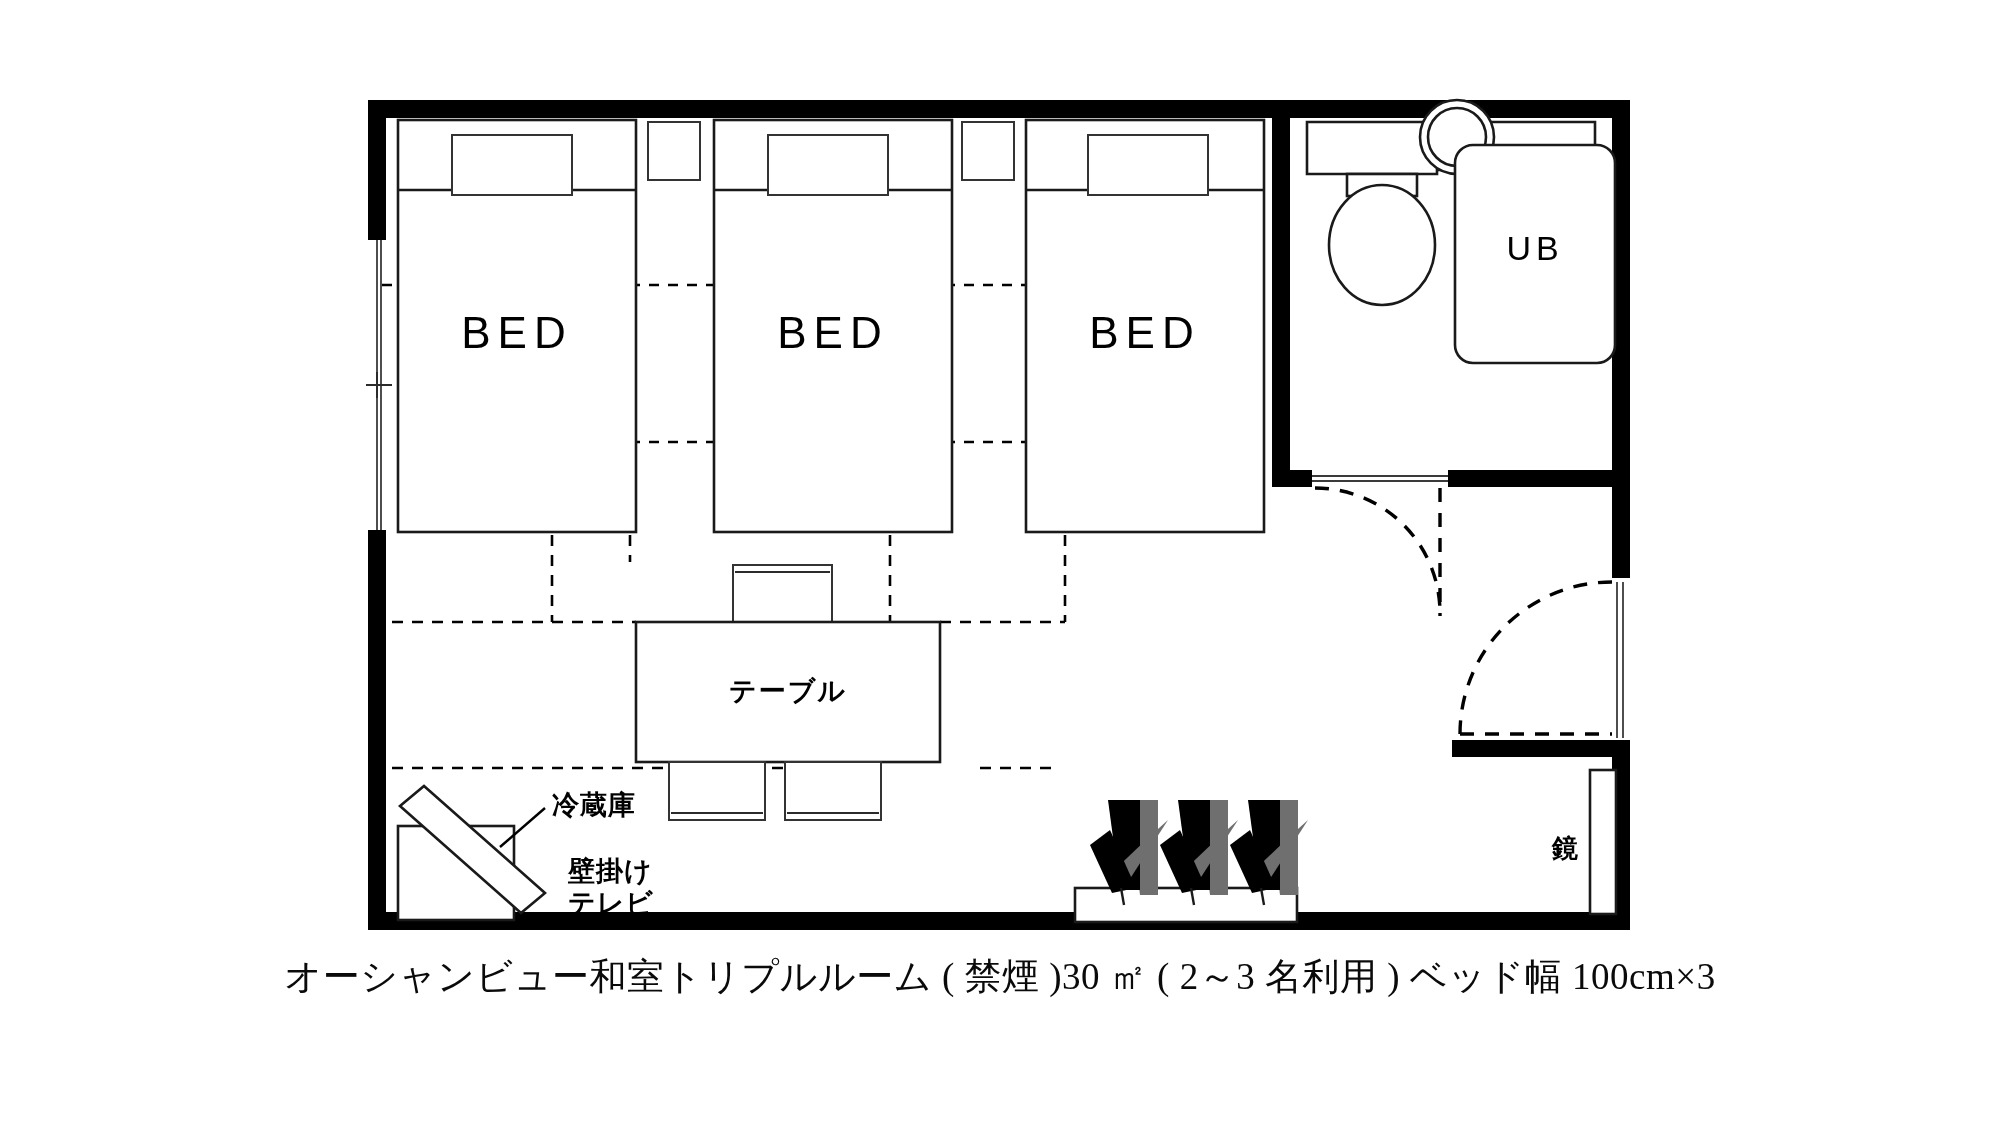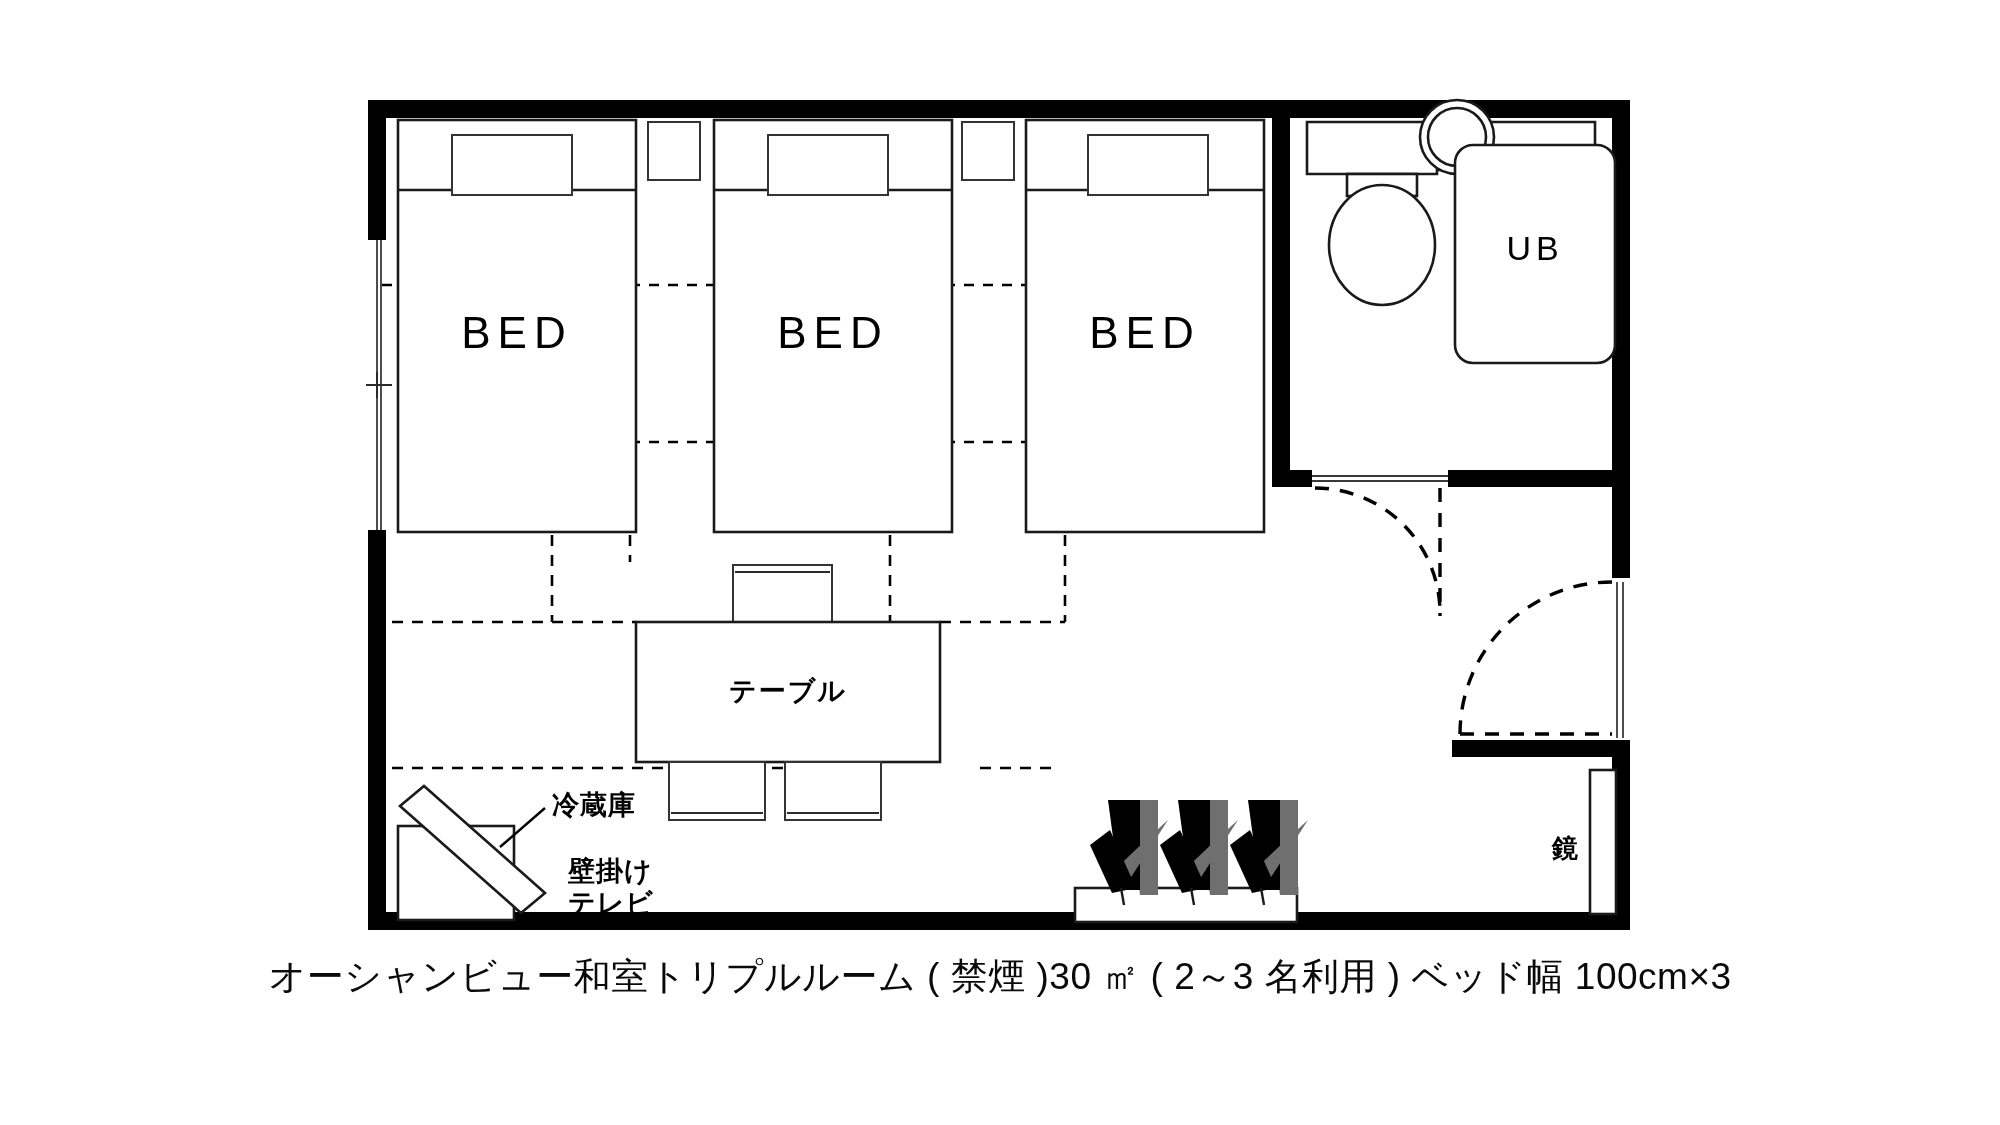--- a/index.html
+++ b/index.html
@@ -64,21 +64,21 @@
     font-size: 27px;
     font-weight: 700;
     letter-spacing: 2px;
   }
   .caption {
     position: absolute;
     left: 0;
     top: 952px;
     width: 2000px;
     text-align: center;
-    font-family: Liberation Sans, sans-serif;
+    font-family: Liberation Serif, serif;
     font-size: 37px;
     color: #0a0a0a;
     letter-spacing: 0.5px;
     white-space: nowrap;
   }
 </style>
 </head>
 <body>
 
 <div id="floorplan-root">

